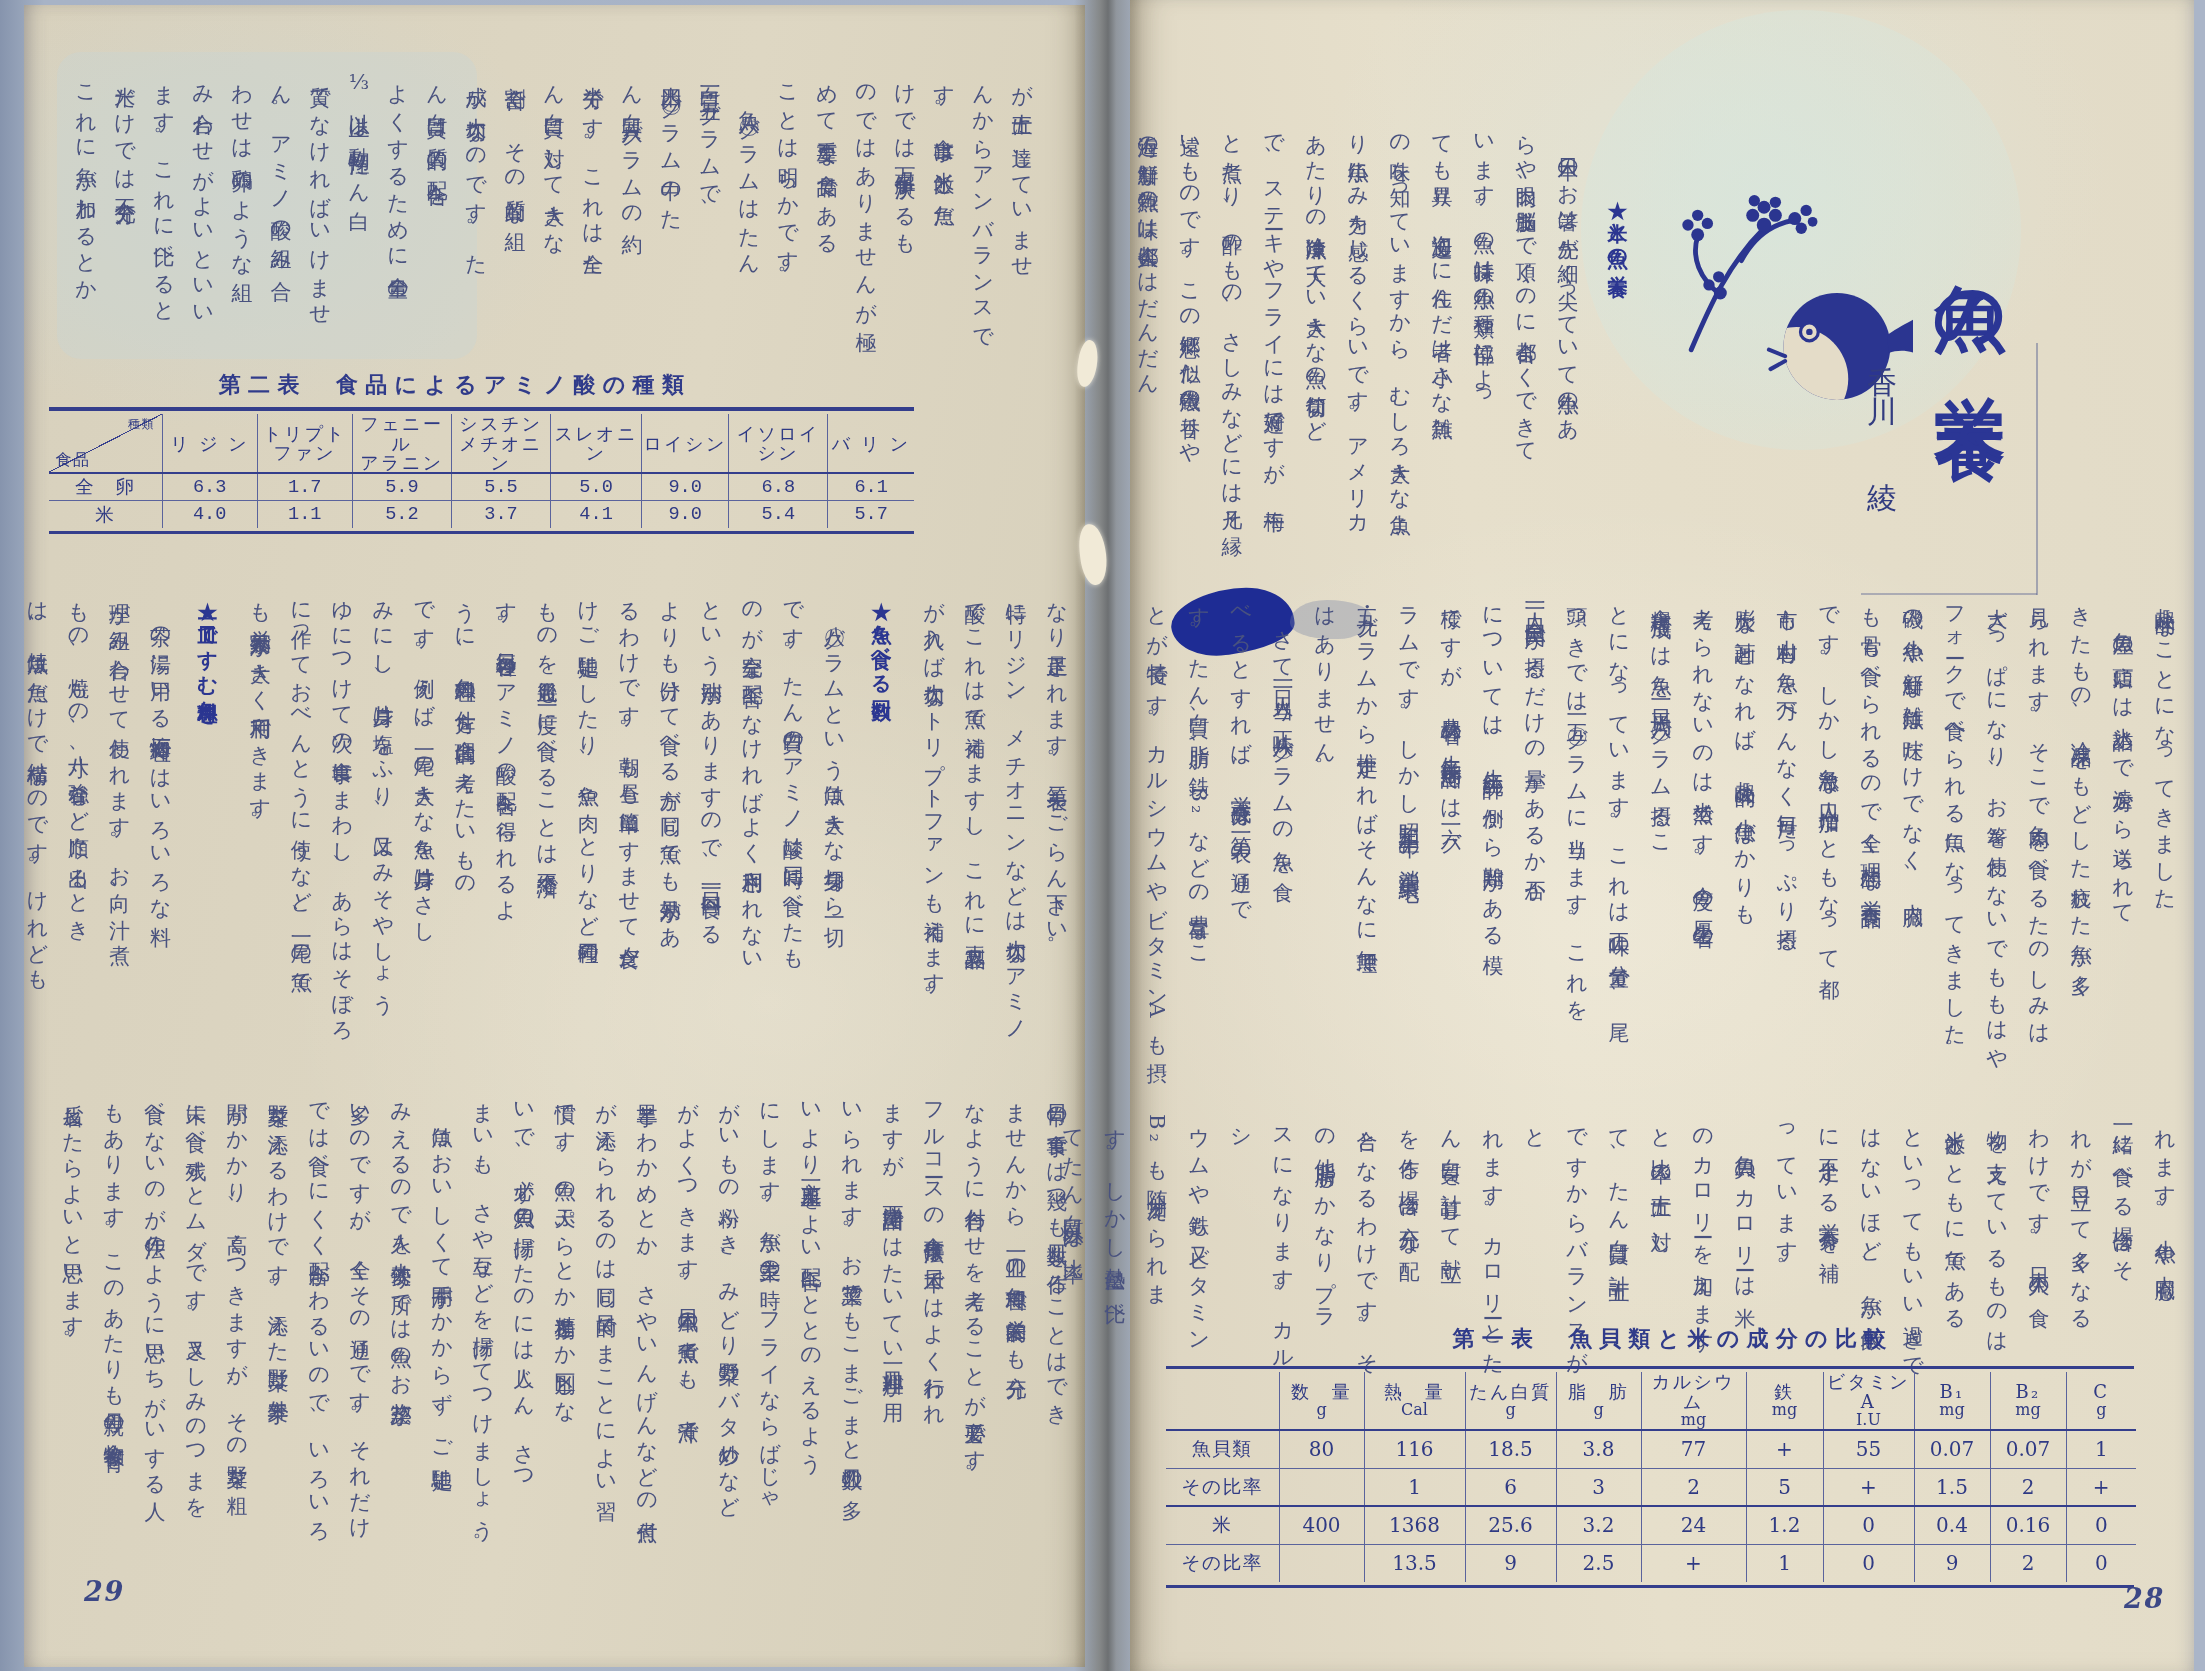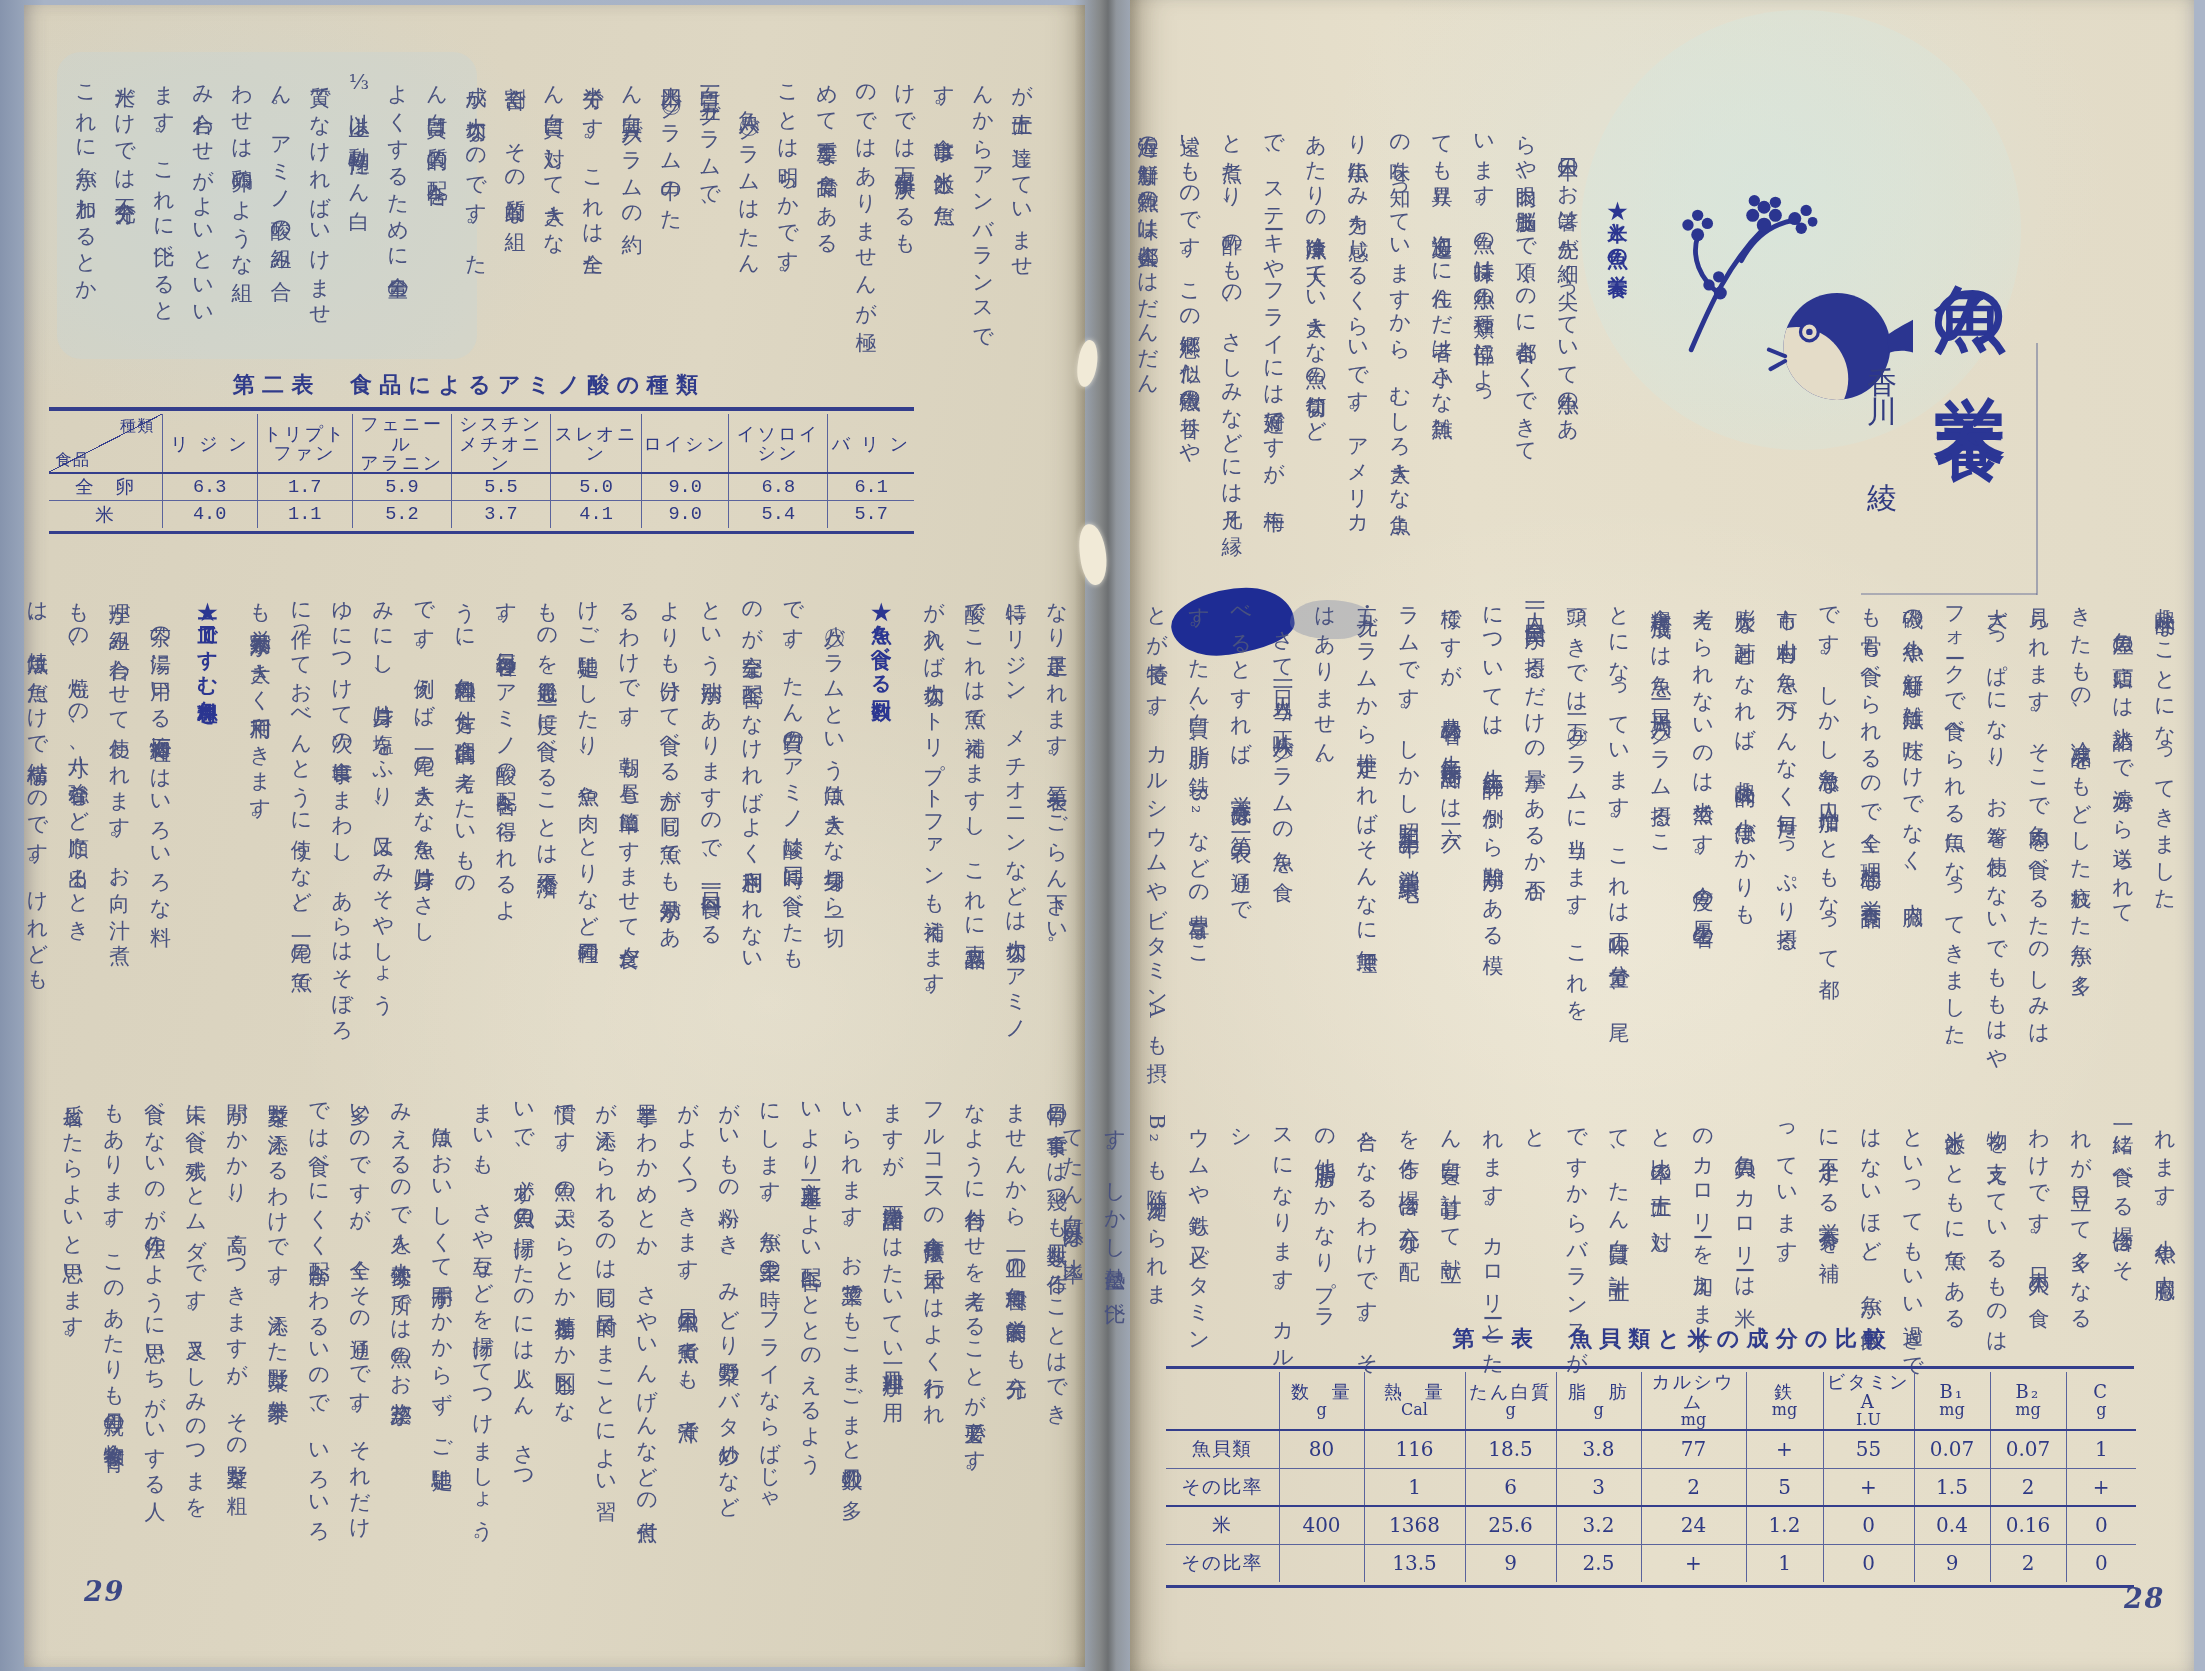--- a/index.html
+++ b/index.html
@@ -54,21 +54,21 @@
   #article-author{position:absolute;left:1861px;top:343px;height:251px;writing-mode:vertical-rl;
     font-size:30px;color:#323c80;letter-spacing:29px;}
   #author-rule-v{position:absolute;left:2036px;top:343px;width:1.6px;height:252px;background:rgba(85,95,145,.45);}
   #author-rule-h{position:absolute;left:1861px;top:593px;width:176px;height:1.6px;background:rgba(85,95,145,.4);}
   #section-heading-right{position:absolute;left:1605px;top:186px;writing-mode:vertical-rl;
     font-size:20px;font-weight:700;color:#2b3691;letter-spacing:1.6px;}
   #fish-art{position:absolute;left:1641px;top:178px;width:272px;height:243px;}
   
   .tbl-caption{position:absolute;text-align:center;font-size:22px;color:#303b8a;letter-spacing:7.3px;font-weight:700;}
   #caption-t1{left:1366px;top:1324px;width:614px;}
-  #caption-t2{left:178px;top:370px;width:582px;}
+  #caption-t2{left:164px;top:370px;width:582px;}
   .page-num{position:absolute;font-size:27px;color:#3c4886;font-style:italic;font-weight:700;letter-spacing:1.6px;}
   #pn-29{left:84px;top:1576px;}
   #pn-28{left:2124px;top:1583px;}
   
   .tbl-wrap{position:absolute;border-top:3.2px solid #343e8c;border-bottom:3.2px solid #343e8c;padding:3.2px 0;}
   #table1-wrap{left:1166px;top:1366px;width:968px;}
   #table2-wrap{left:49px;top:407px;width:865px;border-top-width:4px;}
   table.tbl{border-collapse:collapse;width:100%;table-layout:fixed;color:#2f3a84;}
   table.tbl th,table.tbl td{border-left:0.8px solid #5a639c;border-right:0.8px solid #5a639c;
     text-align:center;vertical-align:middle;font-weight:400;padding:0;}
@@ -81,21 +81,21 @@
   .row-label{font-size:18.6px;letter-spacing:1.6px;}
   #table1 tbody tr{height:38px;}
   #table1 thead tr{height:52px;}
   #table1 tbody tr:nth-child(2){border-top:0.8px solid #5a639c;}
   #table1 tbody tr:nth-child(3){border-top:2.4px solid #343e8c;}
   #table1 tbody tr:nth-child(4){border-top:0.8px solid #5a639c;}
   #table2 thead tr{height:50px;}
   #table2 tbody tr{height:27px;border-top:0.8px solid #5a639c;}
   #table2 td{font-size:18.6px;font-family:Liberation Mono, monospace;}
   .diag{position:relative;background:linear-gradient(to bottom right, transparent 49.5%, #39418e 49.5%, #39418e 50.6%, transparent 50.6%);}
-  .diag .t{position:absolute;top:1.6px;right:6.5px;font-size:16px;letter-spacing:1.6px;}
+  .diag .t{position:absolute;top:1.6px;right:6.5px;font-size:12px;letter-spacing:1.6px;}
   .diag .b{position:absolute;bottom:1.6px;left:6.5px;font-size:16px;letter-spacing:1.6px;}
 </style>
 </head>
 <body>
 
 <div id="spread">
 
   <div id="page-left" class="page"></div>
   <div id="page-right" class="page"></div>
   <div id="gutter"></div>

